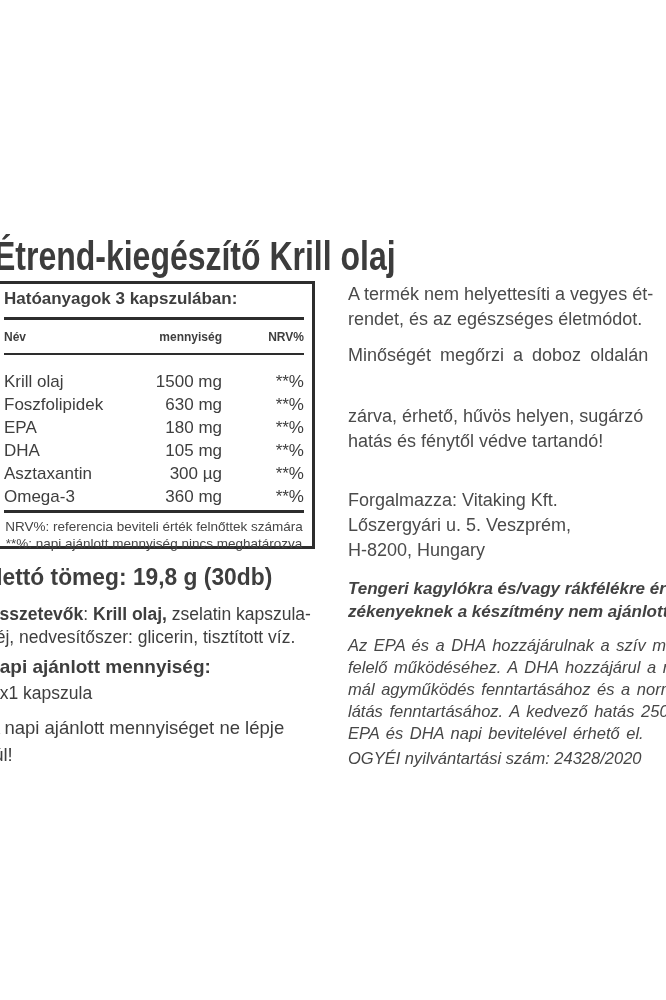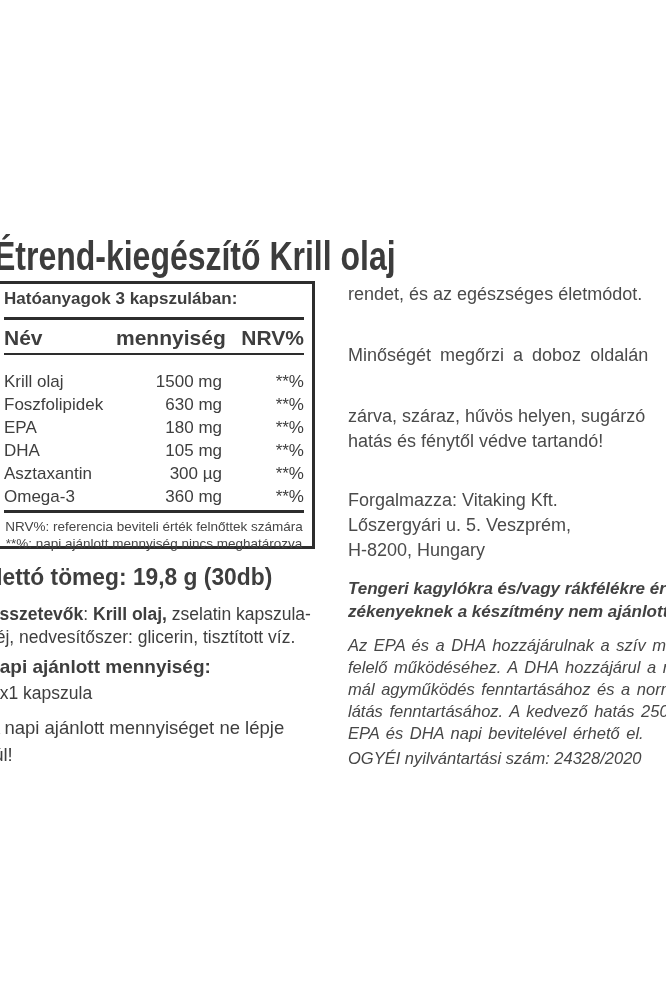--- a/index.html
+++ b/index.html
@@ -25,21 +25,21 @@
   .facts-box{
     position:absolute;left:-26px;top:281px;
     width:341px;height:268px;box-sizing:border-box;
     border:3px solid #2d2d2d;
     padding:0 8px 0 27px;
     background:#fff;
   }
   .facts-heading{margin-top:5px;font-size:17px;font-weight:bold;white-space:nowrap;}
   .rule-thick{height:3px;background:#2d2d2d;margin-top:8px;}
   .rule-thin{height:2px;background:#2d2d2d;margin-top:5px;}
-  .facts-header{display:flex;margin-top:7px;font-size:21px;font-weight:bold;line-height:21px;}
+  .facts-header{display:flex;margin-top:7px;font-size:12px;font-weight:bold;line-height:21px;}
   .facts-row{display:flex;font-size:17px;line-height:23px;}
   .col-name{flex:1;text-align:left;white-space:nowrap;}
   .col-qty{width:106px;text-align:right;white-space:nowrap;}
   .col-nrv{width:82px;text-align:right;white-space:nowrap;}
   .facts-rows{margin-top:15px;}
   .rule-bottom{height:3px;background:#2d2d2d;margin-top:2px;}
   .footnotes{margin-top:5px;font-size:13.5px;line-height:17px;color:#454545;text-align:center;}
   .footnotes div{white-space:nowrap;}
 
   
@@ -137,27 +137,28 @@
   <div class="daily-heading">Napi ajánlott mennyiség:</div>
   <div class="daily-value">1x1 kapszula</div>
 
   <div class="warning">
     <div>A napi ajánlott mennyiséget ne lépje</div>
     <div>túl!</div>
   </div>
 
   <div class="rcol">
     <div class="block p1">
+      <div>A termék nem helyettesíti a vegyes ét-</div>
       <div>rendet, és az egészséges életmódot.</div>
     </div>
     <div class="block p2">
       <div class="ws">Minőségét megőrzi a doboz oldalán</div>
     </div>
     <div class="block p3">
-      <div>zárva, száraz, hűvös helyen, sugárzó</div>
+      <div>zárva, érhető, hűvös helyen, sugárzó</div>
       <div>hatás és fénytől védve tartandó!</div>
     </div>
     <div class="block p4">
       <div>Forgalmazza: Vitaking Kft.</div>
       <div>Lőszergyári u. 5. Veszprém,</div>
       <div>H-8200, Hungary</div>
     </div>
     <div class="block allergy">
       <div>Tengeri kagylókra és/vagy rákfélékre ér-</div>
       <div>zékenyeknek a készítmény nem ajánlott!</div>

